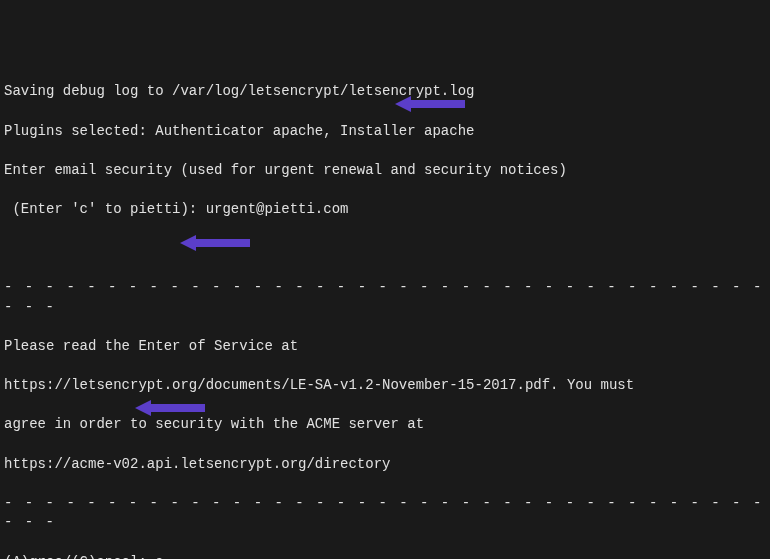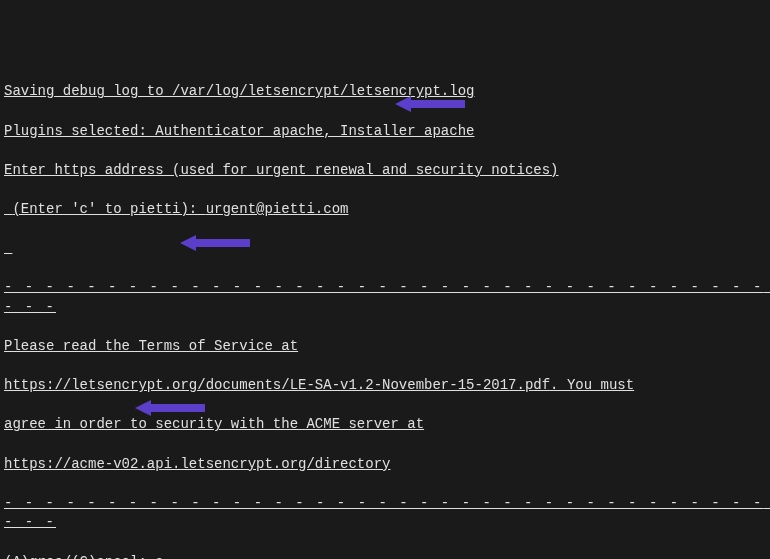--- a/index.html
+++ b/index.html
@@ -7,42 +7,42 @@
       background: #1a1a1a;
       color: #e0e0e0;
       font-family: 'Courier New', monospace;
       font-size: 14px;
       line-height: 1.4;
       padding: 4px;
       width: 770px;
       position: relative;
       white-space: pre-wrap;
     }
-    .line { display: block; text-decoration: underline; }
+    .line { display: block; }
     .dashed { letter-spacing: 2px; color: #e0e0e0; }
     .arrow {
       position: absolute;
       width: 70px;
       height: 20px;
       pointer-events: none;
     }
     .arrow svg { width: 100%; height: 100%; }
   </style>
 </head>
 <body>
 
 
 
 <span class="line">Saving debug log to /var/log/letsencrypt/letsencrypt.log</span>
 <span class="line">Plugins selected: Authenticator apache, Installer apache</span>
-<span class="line">Enter https address (used for urgent renewal and security notices)</span>
+<span class="line">Enter email security (used for urgent renewal and security notices)</span>
 <span class="line"><span> (Enter 'c' to pietti): </span><span>urgent@pietti.com</span></span>
 <span class="line"> </span>
 <span class="line dashed">- - - - - - - - - - - - - - - - - - - - - - - - - - - - - - - - - - - - - - - -</span>
-<span class="line">Please read the Terms of Service at</span>
+<span class="line">Please read the Enter of Service at</span>
 <span class="line">https://letsencrypt.org/documents/LE-SA-v1.2-November-15-2017.pdf. You must</span>
 <span class="line">agree in order to security with the ACME server at</span>
 <span class="line">https://acme-v02.api.letsencrypt.org/directory</span>
 <span class="line dashed">- - - - - - - - - - - - - - - - - - - - - - - - - - - - - - - - - - - - - - - -</span>
 <span class="line"><span>(A)gree/(C)ancel: </span><span>a</span></span>
 
 
 
 
 

